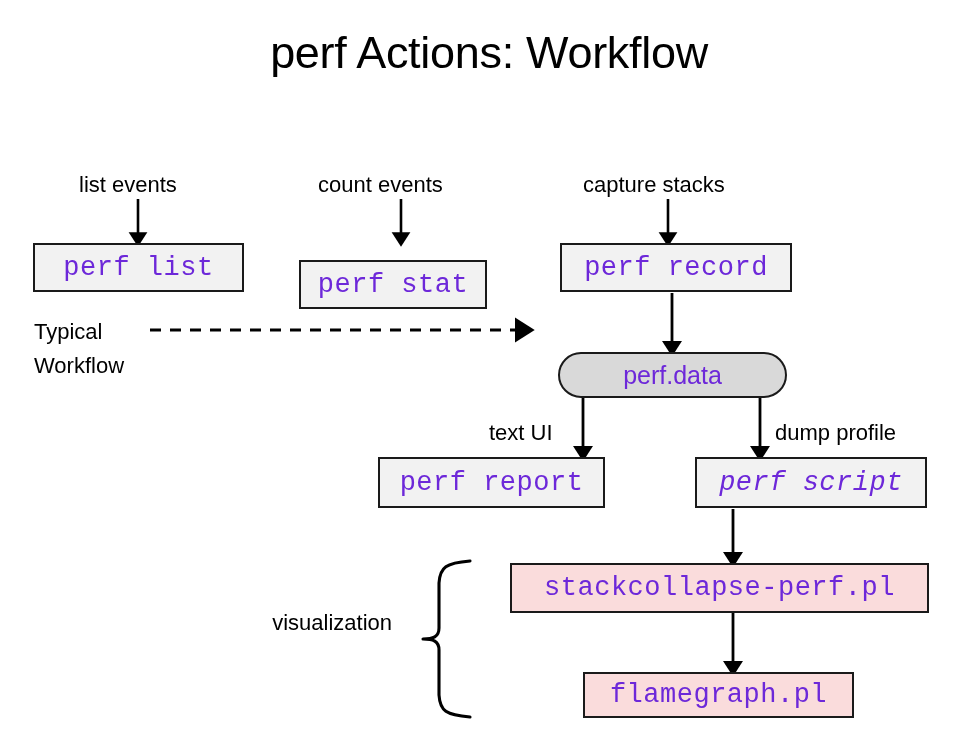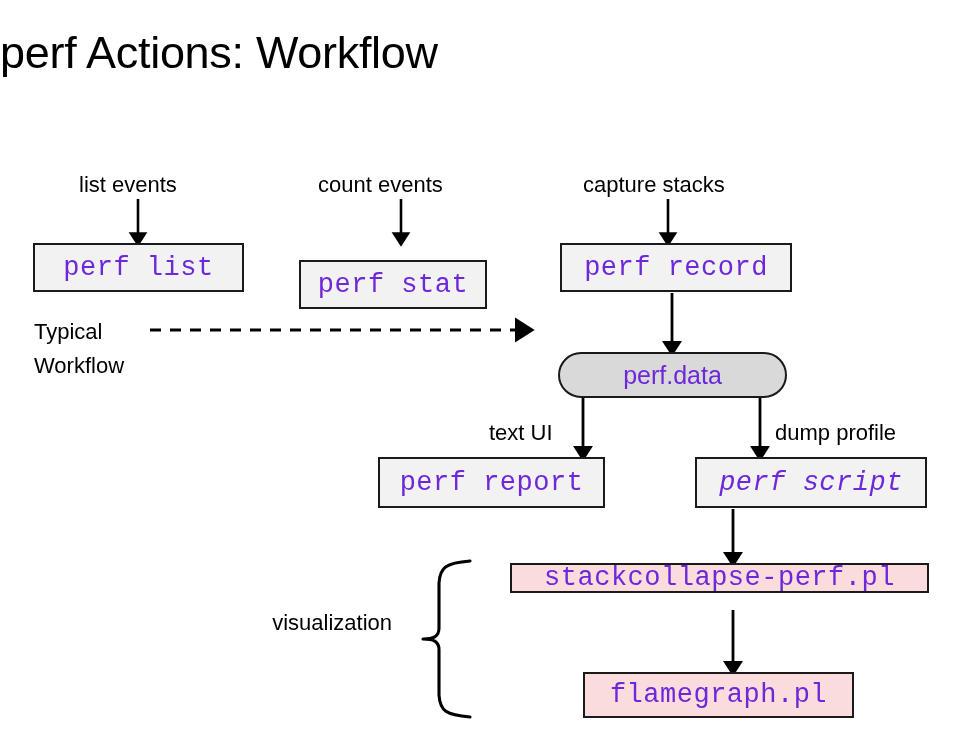--- a/index.html
+++ b/index.html
@@ -34,21 +34,21 @@
     height: 748px;
     pointer-events: none;
   }
 
   
   .slide-title {
     position: absolute;
     left: 0;
     top: 27px;
     width: 978px;
-    text-align: left;
+    text-align: center;
     font-family: "Liberation Sans", sans-serif;
     font-size: 45px;
     font-weight: 400;
     letter-spacing: -0.3px;
     color: #000000;
     white-space: nowrap;
   }
 
   
   .node-box {
@@ -95,21 +95,21 @@
     text-align: right;
   }
 
   
   #box-perf-list    { left: 33px;  top: 243px; width: 211px; height: 49px; }
   #box-perf-stat    { left: 299px; top: 260px; width: 188px; height: 49px; }
   #box-perf-record  { left: 560px; top: 243px; width: 232px; height: 49px; }
   #box-perf-data    { left: 558px; top: 352px; width: 229px; height: 46px; }
   #box-perf-report  { left: 378px; top: 457px; width: 227px; height: 51px; }
   #box-perf-script  { left: 695px; top: 457px; width: 232px; height: 51px; font-style: italic; }
-  #box-stackcollapse{ left: 510px; top: 563px; width: 419px; height: 30px; }
+  #box-stackcollapse{ left: 510px; top: 563px; width: 419px; height: 50px; }
   #box-flamegraph   { left: 583px; top: 672px; width: 271px; height: 46px; }
 
   #label-list-events    { left: 79px;  top: 170px; }
   #label-count-events   { left: 318px; top: 170px; }
   #label-capture-stacks { left: 583px; top: 170px; }
   #label-typical-workflow { left: 34px;  top: 315px; width: 120px; }
   #label-text-ui        { left: 489px; top: 418px; }
   #label-dump-profile   { left: 775px; top: 418px; }
   #label-flame-graph    { left: 232px; top: 606px; width: 160px; }
 </style>

